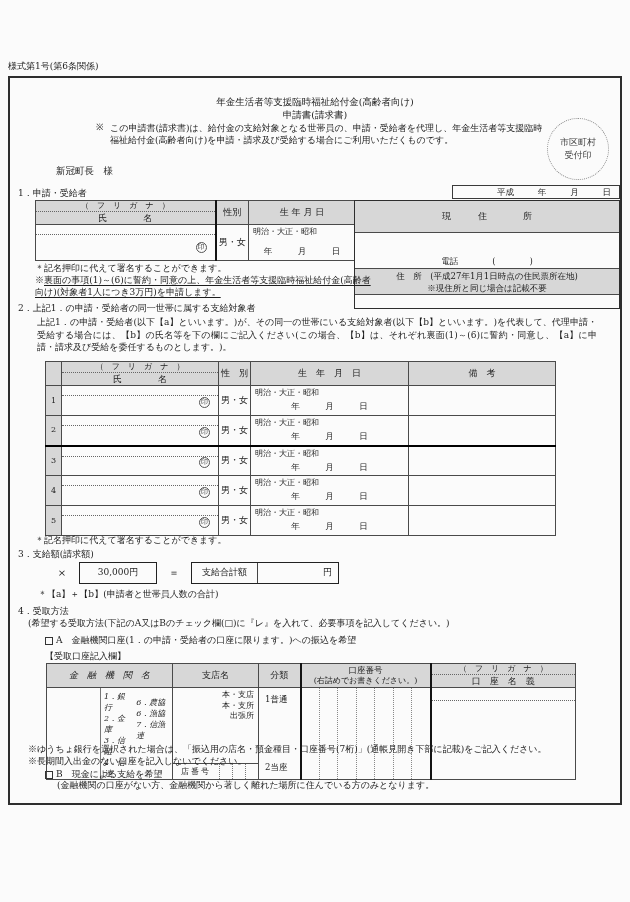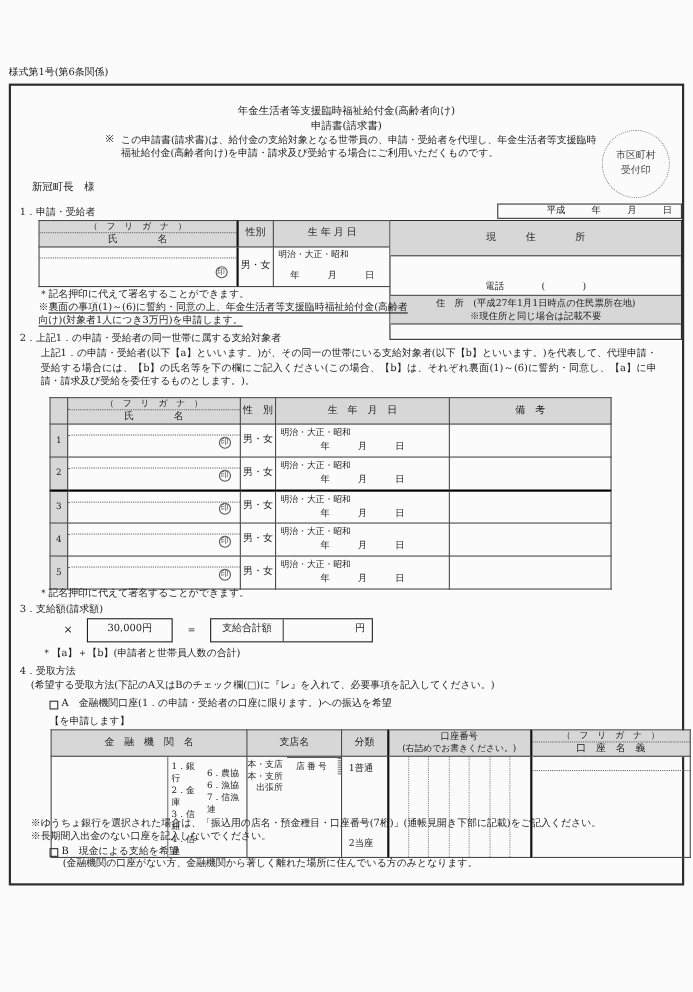--- a/index.html
+++ b/index.html
@@ -14,21 +14,21 @@
   .gray { background:#d7d7d7; }
   #box { left:8px; top:76px; width:614px; height:729px; border:2px solid #2e2e2e; background:#fbfbfb; }
   #form-code { left:8px; top:61px; font-size:9px; }
   #title1 { left:8px; top:96px; width:614px; font-size:9.5px; }
   #title2 { left:8px; top:109px; width:614px; font-size:9.5px; }
   #usage { left:96px; top:122px; width:452px; display:flex; }
   #usage .mk { width:14px; flex:0 0 14px; }
   #usage .tx { flex:1; line-height:12px; }
   #stamp { left:547px; top:118px; width:62px; height:62px; border:1px dotted #888; border-radius:50%;
            display:flex; flex-direction:column; align-items:center; justify-content:center; color:#444; font-size:9px; line-height:13px;}
-  #addressee { left:29px; top:165px; font-size:9.5px; }
+  #addressee { left:56px; top:165px; font-size:9.5px; }
 
   #s1h { left:18px; top:188px; }
   #daterow { left:452px; top:185px; width:168px; height:14px; border:1px solid #3a3a3a; display:flex; font-size:8.5px; }
   #daterow .dl { flex:0 0 36px; border-right:1px solid #3a3a3a; display:flex; align-items:center; justify-content:center;margin-top:26px; }
   #daterow .dv { flex:1; display:flex; align-items:center; justify-content:space-between; padding:0 8px; }
 
   table { border-collapse:collapse; }
   td { border:1px solid #4a4a4a; vertical-align:middle; font-size:9px; }
   #t1 { left:35px; top:200px; }
   #t1 table, #t2 table, #bt table { border:1.5px solid #2e2e2e; }
@@ -85,33 +85,33 @@
   #s4i { left:28px; top:618px; }
   .optline { display:flex; align-items:center; gap:3px; }
   .cb { width:8px; height:8px; border:1px solid #333; display:inline-block; flex:0 0 8px; }
   #optA { left:45px; top:635px; }
   #acctT { left:45px; top:651px; }
 
   #bt { left:46px; top:663px; }
   #bt td { padding:0; }
   #bt tr.h td { height:24px; text-align:center; }
   #bt tr.b td { height:53px; vertical-align:top; }
-  #bt .k1 { width:178px; }
+  #bt .k1 { width:126px;font-style:italic; }
   #bt .k2 { width:86px; }
   #bt .k3 { width:42px; }
   #bt .k4 { width:130px; border-left:2px solid #141414; border-right:2px solid #141414; }
   #bt .k5 { width:145px; }
   .hdr2a { font-size:8.5px; line-height:11px; }
   .hdr2b { font-size:8px; line-height:10px; }
   .instw { display:flex; height:100%; }
   .instblank { flex:1; }
   .instlists { flex:0 0 72px; border-left:1px solid #777; display:flex; font-size:8px; padding:3px 0 0 3px; gap:4px; }
   .instlists .l1 { line-height:11px; }
   .instlists .l2 { line-height:11px; padding-top:6px; }
-  .brwrap { display:flex; flex-direction:row; height:100%; }
+  .brwrap { display:flex; flex-direction:column; height:100%; }
   .brtop { flex:1; font-size:8px; text-align:right; padding:2px 4px 0 0; line-height:10.5px; }
   .brno { height:16px; border-top:1px solid #4a4a4a; display:flex; font-size:8px; }
   .brno .bl { flex:0 0 46px; display:flex; align-items:center; justify-content:center; letter-spacing:2px; }
   .brno .bc { flex:1; border-left:1px dotted #777; }
   .typewrap { display:flex; flex-direction:column; justify-content:space-between; height:100%; padding:6px 0 6px 6px; font-size:8.5px; }
   .acctcells { display:flex; height:100%; }
   .acctcells div { flex:1; border-left:1px dotted #888; }
   .acctcells div:first-child { border-left:none; }
   .holderwrap { display:flex; flex-direction:column; height:100%; }
   .hfur { height:13px; border-bottom:1px dotted #666; }
@@ -293,21 +293,21 @@
   </div>
   <div class="abs" id="s3n">＊【a】＋【b】(申請者と世帯員人数の合計)</div>
 
   <div class="abs" id="s4h">4．受取方法</div>
   <div class="abs" id="s4i">(希望する受取方法(下記のA又はBのチェック欄(□)に『レ』を入れて、必要事項を記入してください。)</div>
   <div class="abs optline" id="optA">
     <span class="cb"></span>
     <span>A</span>
     <span style="margin-left:6px">金融機関口座(1．の申請・受給者の口座に限ります。)への振込を希望</span>
   </div>
-  <div class="abs" id="acctT">【を申請します】</div>
+  <div class="abs" id="acctT">【受取口座記入欄】</div>
 
   <div class="abs" id="bt">
     <table>
       <tbody>
           <tr class="h">
         <td class="k1 gray">金　融　機　関　名</td>
         <td class="k2 gray">支店名</td>
         <td class="k3 gray">分類</td>
         <td class="k4 gray">
           <div class="hdr2a">口座番号</div>

